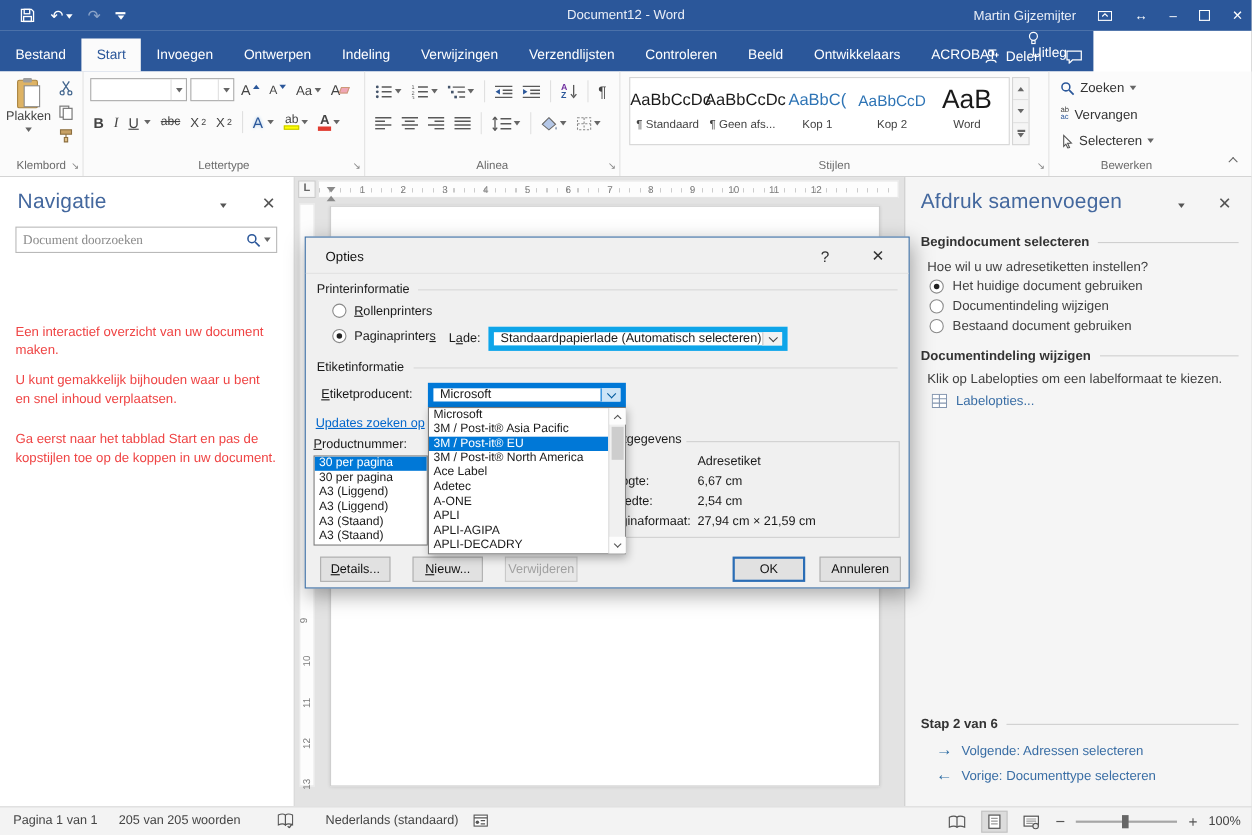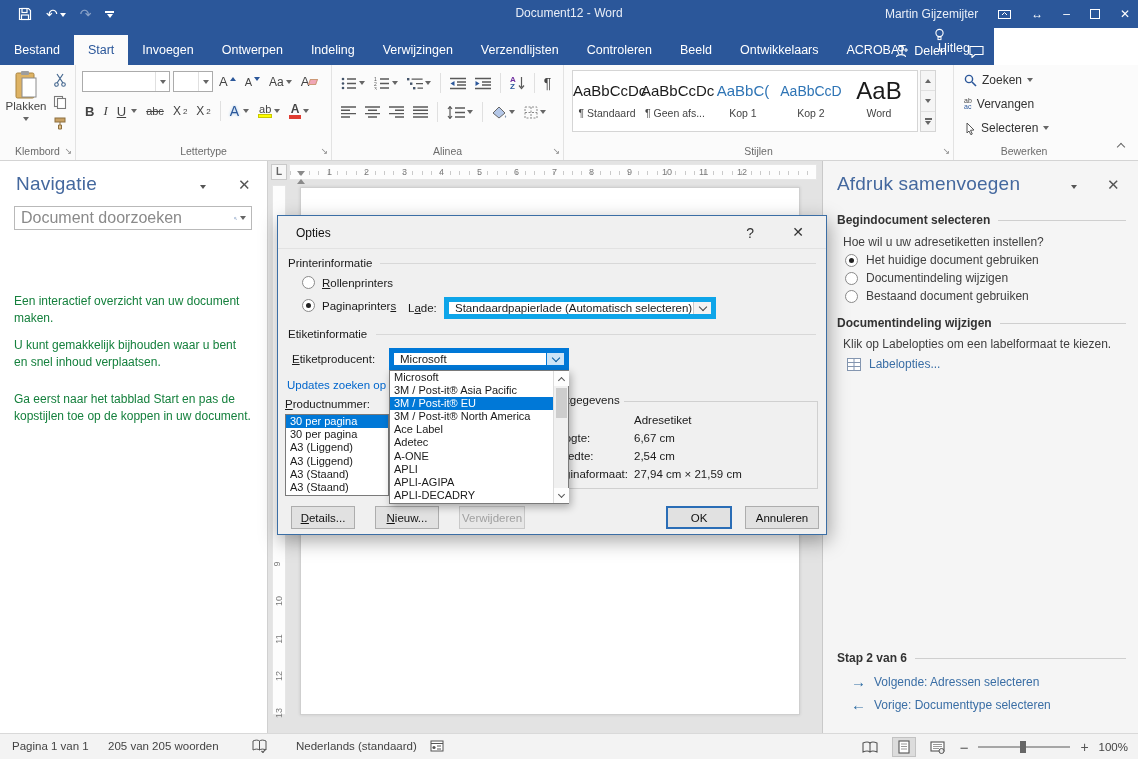--- a/index.html
+++ b/index.html
@@ -57,25 +57,25 @@
   .stylescroll .sbtn{flex:1;display:flex;align-items:center;justify-content:center;color:#666;border-bottom:1px solid #e0e0e0}
 
   
   .editrow{position:absolute;left:10px;display:flex;align-items:center;gap:5px;font-size:12px;color:#333;cursor:default}
 
   
   .navpane{position:absolute;left:0;top:161px;width:268px;height:572px;background:#fff;border-right:1px solid #d0d0d0}
   .pane-title{font-size:19px;color:#44689e;letter-spacing:.2px}
   .pane-x{font-size:15px;color:#555}
   .navsearch{position:absolute;left:14px;top:45px;width:238px;height:24px;background:#fff;border:1px solid #b9b9b9;display:flex;align-items:center}
-  .navsearch input{flex:1;border:none;outline:none;font-size:16px;padding:0 6px;font-family:Liberation Sans, sans-serif;background:transparent;color:#333}
+  .navsearch input{flex:1;border:none;outline:none;font-size:12px;padding:0 6px;font-family:Liberation Serif, serif;background:transparent;color:#333}
   .navsearch input::placeholder{color:#8a8a8a}
   .navtabs{position:absolute;left:14px;top:84px;width:238px;display:flex;gap:26px;font-size:12px;color:#444;padding-bottom:6px;border-bottom:1px solid #e4e4e4}
   .navtab.active{color:#2b579a;font-weight:bold;border-bottom:2px solid #2b579a;margin-bottom:-7px;padding-bottom:5px}
-  .navp{position:absolute;left:14px;width:238px;font-size:12px;color:#15803d;line-height:1.4}
+  .navp{position:absolute;left:14px;width:238px;font-size:12px;color:#ef4444;line-height:1.4}
 
   
   .docarea{position:absolute;left:268px;top:161px;width:554px;height:572px;background:#e3e3e3}
   .tabsel{position:absolute;left:3px;top:3px;width:16px;height:16px;background:#f7f7f7;border:1px solid #c9c9c9;color:#666;font-size:10px;font-weight:bold;text-align:center;line-height:14px}
   .hruler{position:absolute;left:21px;top:3px;width:528px;height:16px;background:#fdfdfd;border:1px solid #e6e6e6;}
   .hruler .ticks{position:absolute;left:0;top:6px;width:100%;height:4px;background:repeating-linear-gradient(to right,#b5b5b5 0 1px,transparent 1px 9.4px);opacity:.7}
   .hnum{position:absolute;top:2px;font-size:9px;color:#7a7a7a}
   .vruler{position:absolute;left:4px;top:24px;width:14px;height:530px;background:#fdfdfd;border:1px solid #e6e6e6}
   .vnum{position:absolute;left:1px;font-size:9px;color:#7a7a7a;transform:rotate(-90deg)}
   .page{position:absolute;left:32px;top:26px;width:500px;height:528px;background:#fff;border:1px solid #cfcfcf;box-shadow:0 0 3px rgba(0,0,0,.12)}
@@ -109,21 +109,21 @@
   .dlg-help{position:absolute;right:72px;top:9px;font-size:14px;color:#333;cursor:default}
   .dlg-close{position:absolute;right:22px;top:8px;font-size:14px;color:#333;cursor:default}
   .seplabel{position:absolute;font-size:11.5px;color:#1a1a1a}
   .sepline{position:absolute;height:1px;background:#d8d8d8}
   .dlg-radio-row{position:absolute;display:flex;align-items:center;gap:7px}
   .dlg-combo{position:absolute;height:22px;background:#fff;border:5px solid #0ea5e9;display:flex;align-items:center}
   .dlg-combo .val{flex:1;padding:0 6px;white-space:nowrap;overflow:hidden}
   .dlg-combo .btn{width:18px;height:100%;display:flex;align-items:center;justify-content:center;background:#f2f2f2;border-left:1px solid #c8c8c8;color:#444}
   .dlg-combo.open{border-color:#0078d7}
   .dlg-combo.open .btn{background:#cce4f7;border-left:1px solid #0078d7;color:#005a9e}
-  .dlg-link{position:absolute;color:#0066cc;cursor:pointer;white-space:nowrap}
+  .dlg-link{position:absolute;color:#0066cc;text-decoration:underline;cursor:pointer;white-space:nowrap}
   .listbox{position:absolute;background:#fff;border:1px solid #7a7a7a;overflow:hidden}
   .lb-item{height:13.2px;line-height:13.2px;padding:0 4px;white-space:nowrap;font-size:11px;cursor:default}
   .lb-item.sel{background:#0078d7;color:#fff}
   .groupbox{position:absolute;border:1px solid #d0d0d0}
   .groupbox .gb-label{position:absolute;top:-8px;background:#f0f0f0;padding:0 4px;white-space:nowrap}
   .gb-row-l{position:absolute;left:43px;white-space:nowrap}
   .gb-row-v{position:absolute;left:127px;white-space:nowrap}
   .dropdown-pop{position:absolute;left:111px;top:154px;width:180px;height:134px;background:#fff;border:1px solid #7a7a7a;z-index:40;box-shadow:2px 3px 8px rgba(0,0,0,.3);display:flex}
   .dd-list{flex:1;overflow:hidden}
   .dd-item{height:13.1px;line-height:13.1px;padding:0 4px;font-size:11px;white-space:nowrap;cursor:default}

